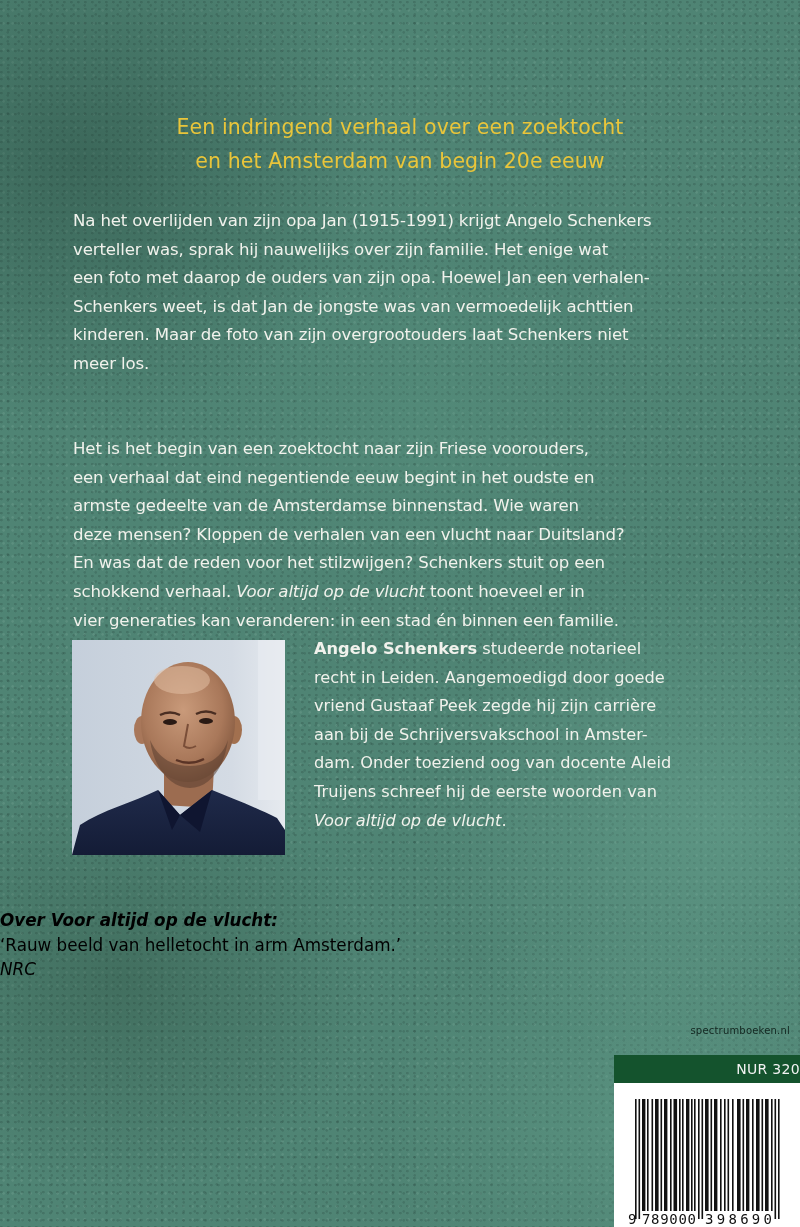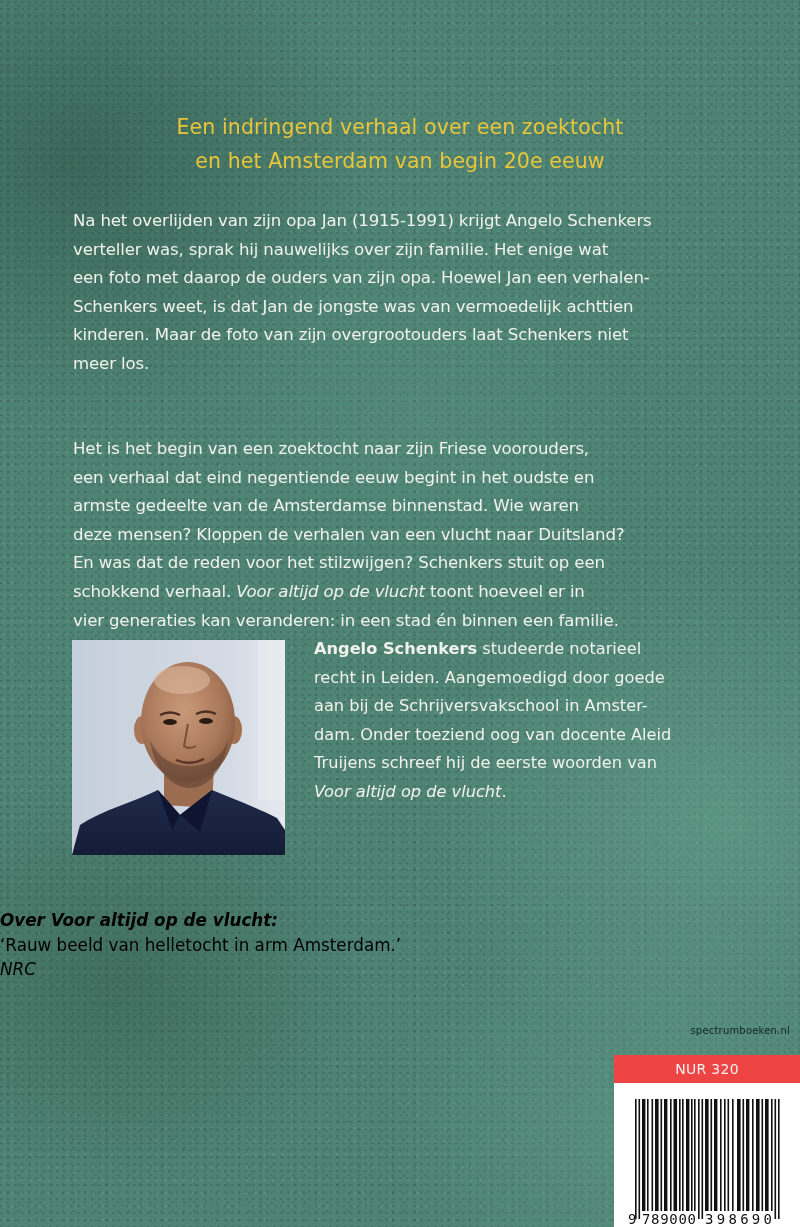--- a/index.html
+++ b/index.html
@@ -106,23 +106,23 @@
     left: 614px;
     top: 1043px;
     width: 186px;
     height: 184px;
     background: #ffffff;
   }
   .nur-bar {
     position: absolute;
     left: 0; top: 0;
     width: 186px; height: 28px;
-    background: #ef4444;
+    background: #14532d;
     color: #f2f2f2;
-    text-align: center;
+    text-align: right;
     font-size: 14px;
     line-height: 28px;
     letter-spacing: 0.3px;
   }
   .barcode-svg {
     position: absolute;
     left: 0; top: 28px;
   }
 </style>
 </head>
@@ -197,20 +197,21 @@
 
       <path d="M116 84 L112 106 Q117 110 124 106" stroke="#7a4e38" stroke-width="2" fill="none"></path>
 
       <path d="M104 120 Q118 126 132 119" stroke="#5a3426" stroke-width="2.4" fill="none"></path>
     </svg>
   </div>
 
   <div class="bio">
     <span class="line"><span class="bold">Angelo Schenkers</span><span> studeerde notarieel</span></span>
     <span class="line">recht in Leiden. Aangemoedigd door goede</span>
+    <span class="line">vriend Gustaaf Peek zegde hij zijn carrière</span>
     <span class="line">aan bij de Schrijversvakschool in Amster-</span>
     <span class="line">dam. Onder toeziend oog van docente Aleid</span>
     <span class="line">Truijens schreef hij de eerste woorden van</span>
     <span class="line"><span class="italic">Voor altijd op de vlucht</span><span>.</span></span>
   </div>
 
   <div class="review">
     <div class="review-title"><span>Over </span><span>Voor altijd op de vlucht</span><span>:</span></div>
     <div>‘Rauw beeld van helletocht in arm Amsterdam.’</div>
     <span class="source">NRC</span>

